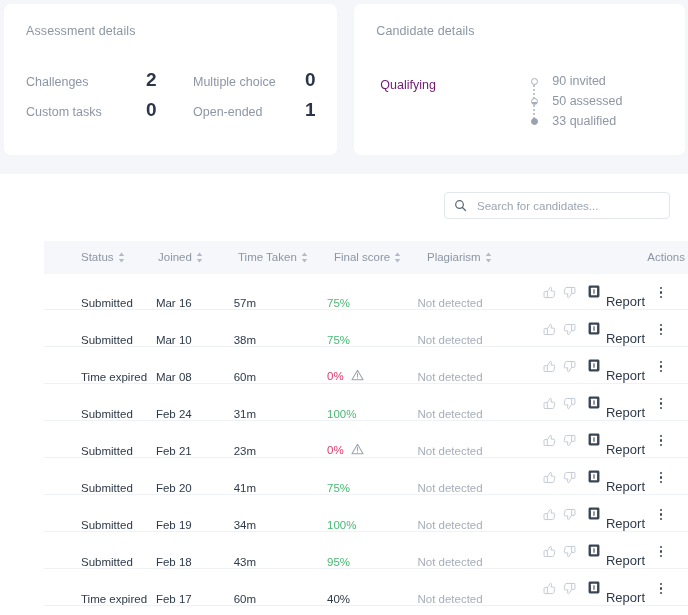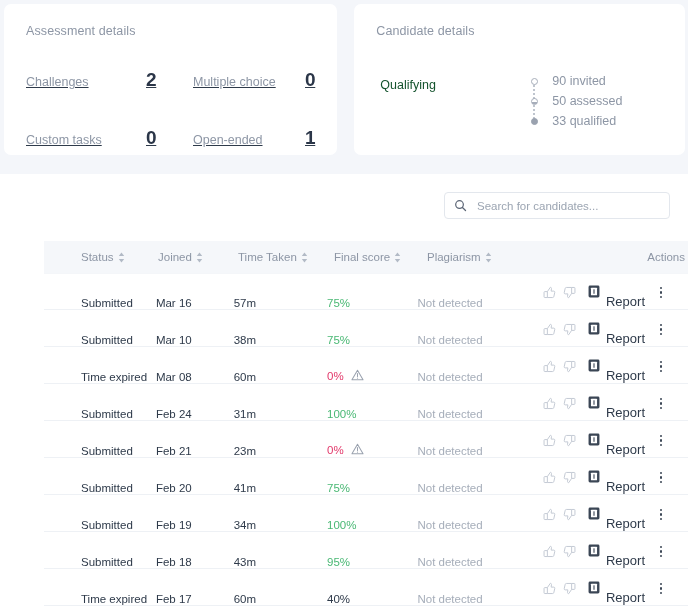--- a/index.html
+++ b/index.html
@@ -37,23 +37,22 @@
     font-size: 12.5px;
     color: #8d96a5;
     letter-spacing: 0.1px;
     margin-bottom: 31px;
   }
 
   
   .stats-grid {
     display: grid;
     grid-template-columns: 120px 47px 112px auto;
-    row-gap: 36px;
+    row-gap: 8px;
     align-items: baseline;
-    text-decoration: underline;
   }
 
   .stat-label {
     font-size: 12.5px;
     color: #8d96a5;
   }
 
   .stat-value {
     font-size: 19px;
     font-weight: bold;
@@ -75,21 +74,21 @@
   .cand-pct {
     font-size: 29px;
     font-weight: bold;
     color: #2b3648;
     letter-spacing: -0.8px;
     line-height: 1.05;
   }
 
   .cand-pct-label {
     font-size: 12.5px;
-    color: #14532d;
+    color: #701a75;
     margin-top: 9px;
   }
 
   .funnel {
     position: relative;
     padding-top: 2px;
   }
 
   .funnel-item {
     display: flex;

